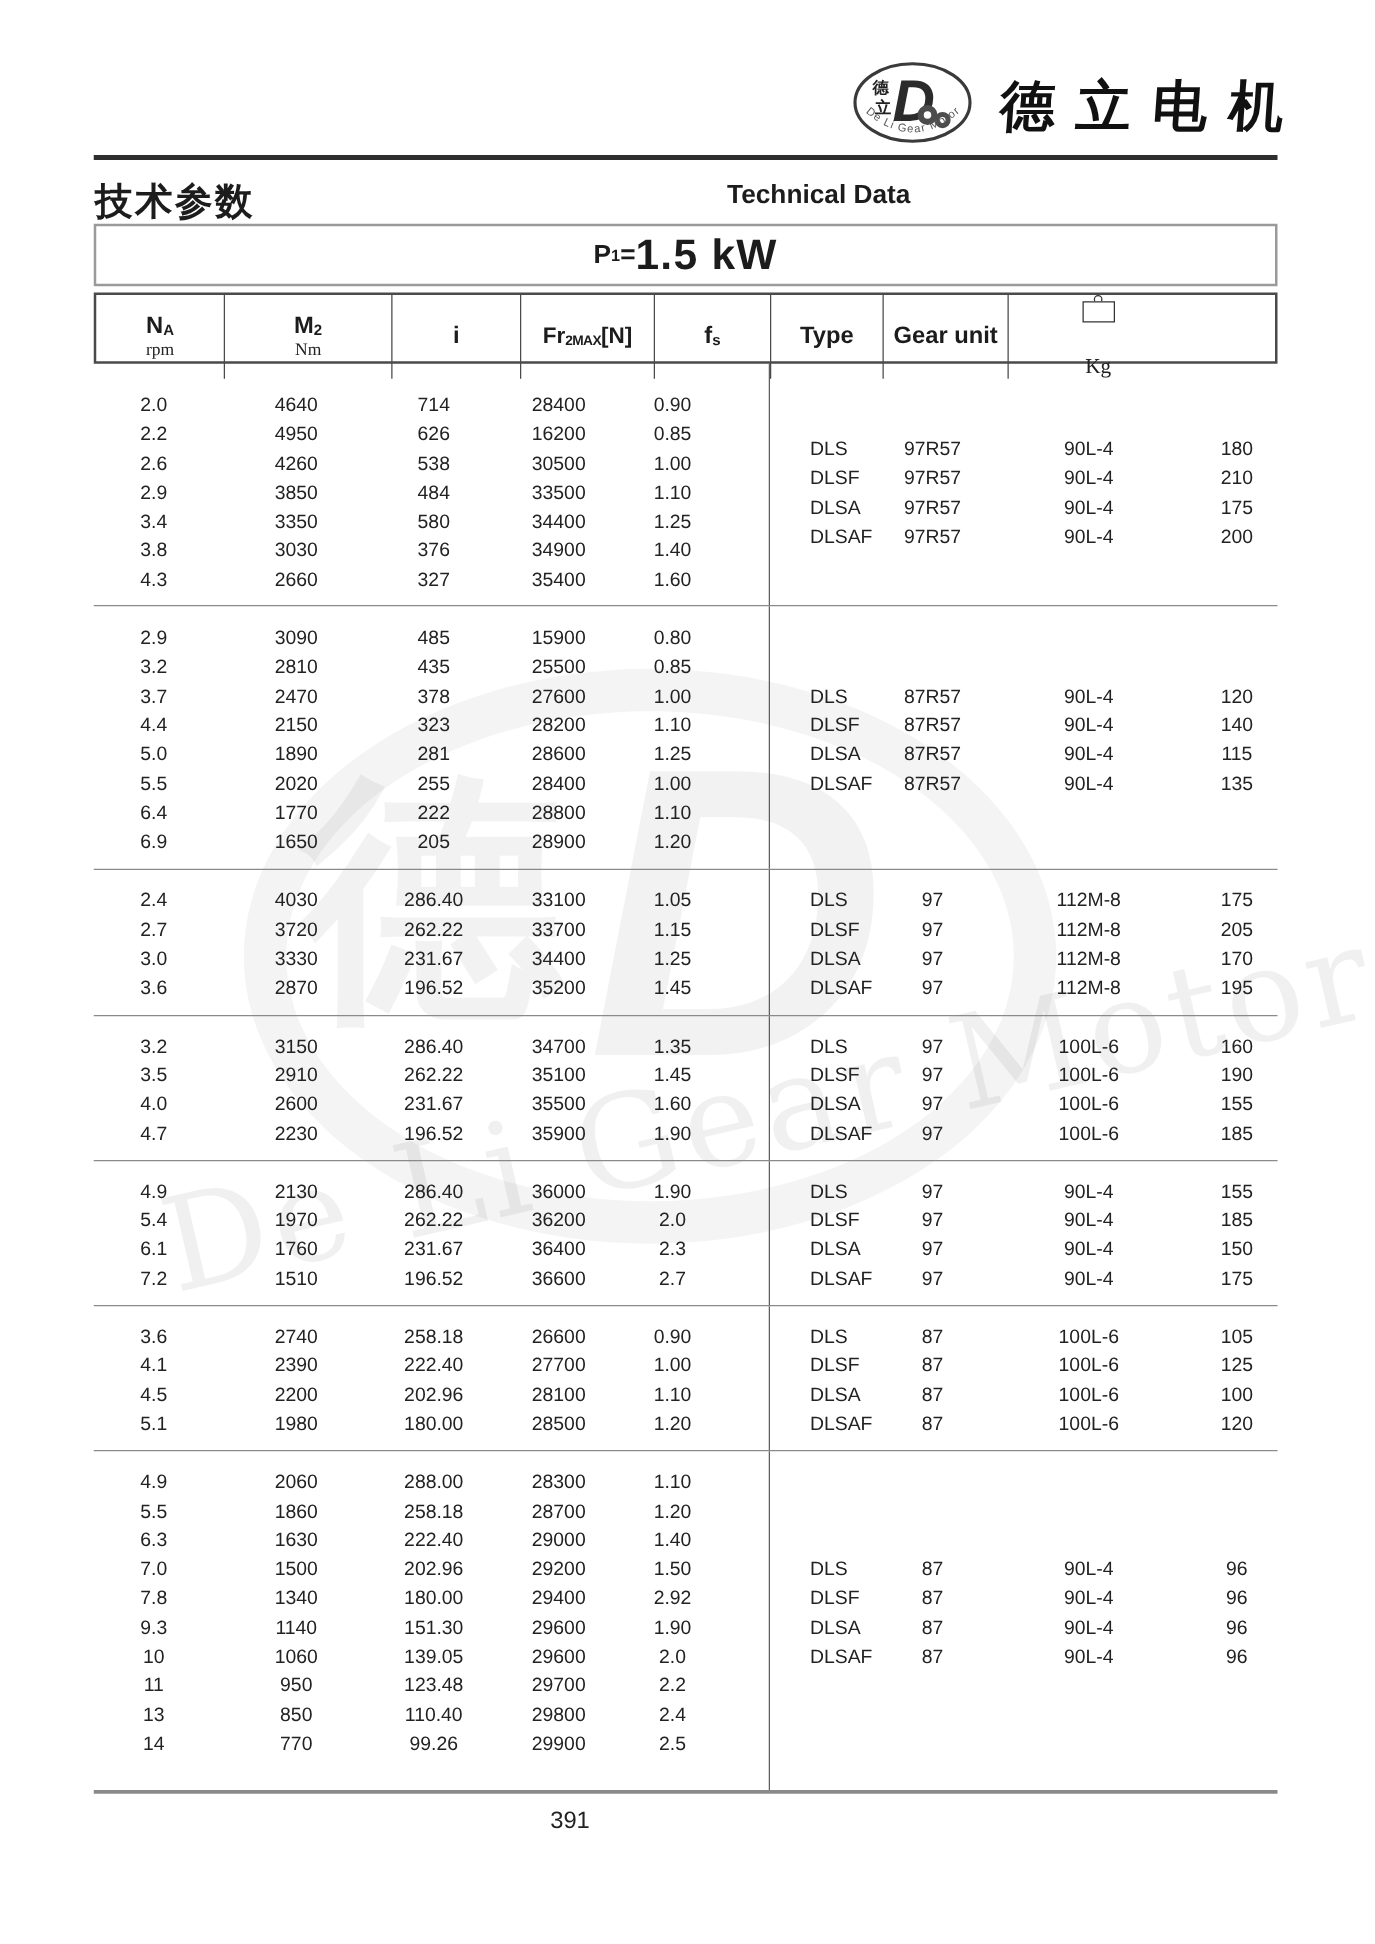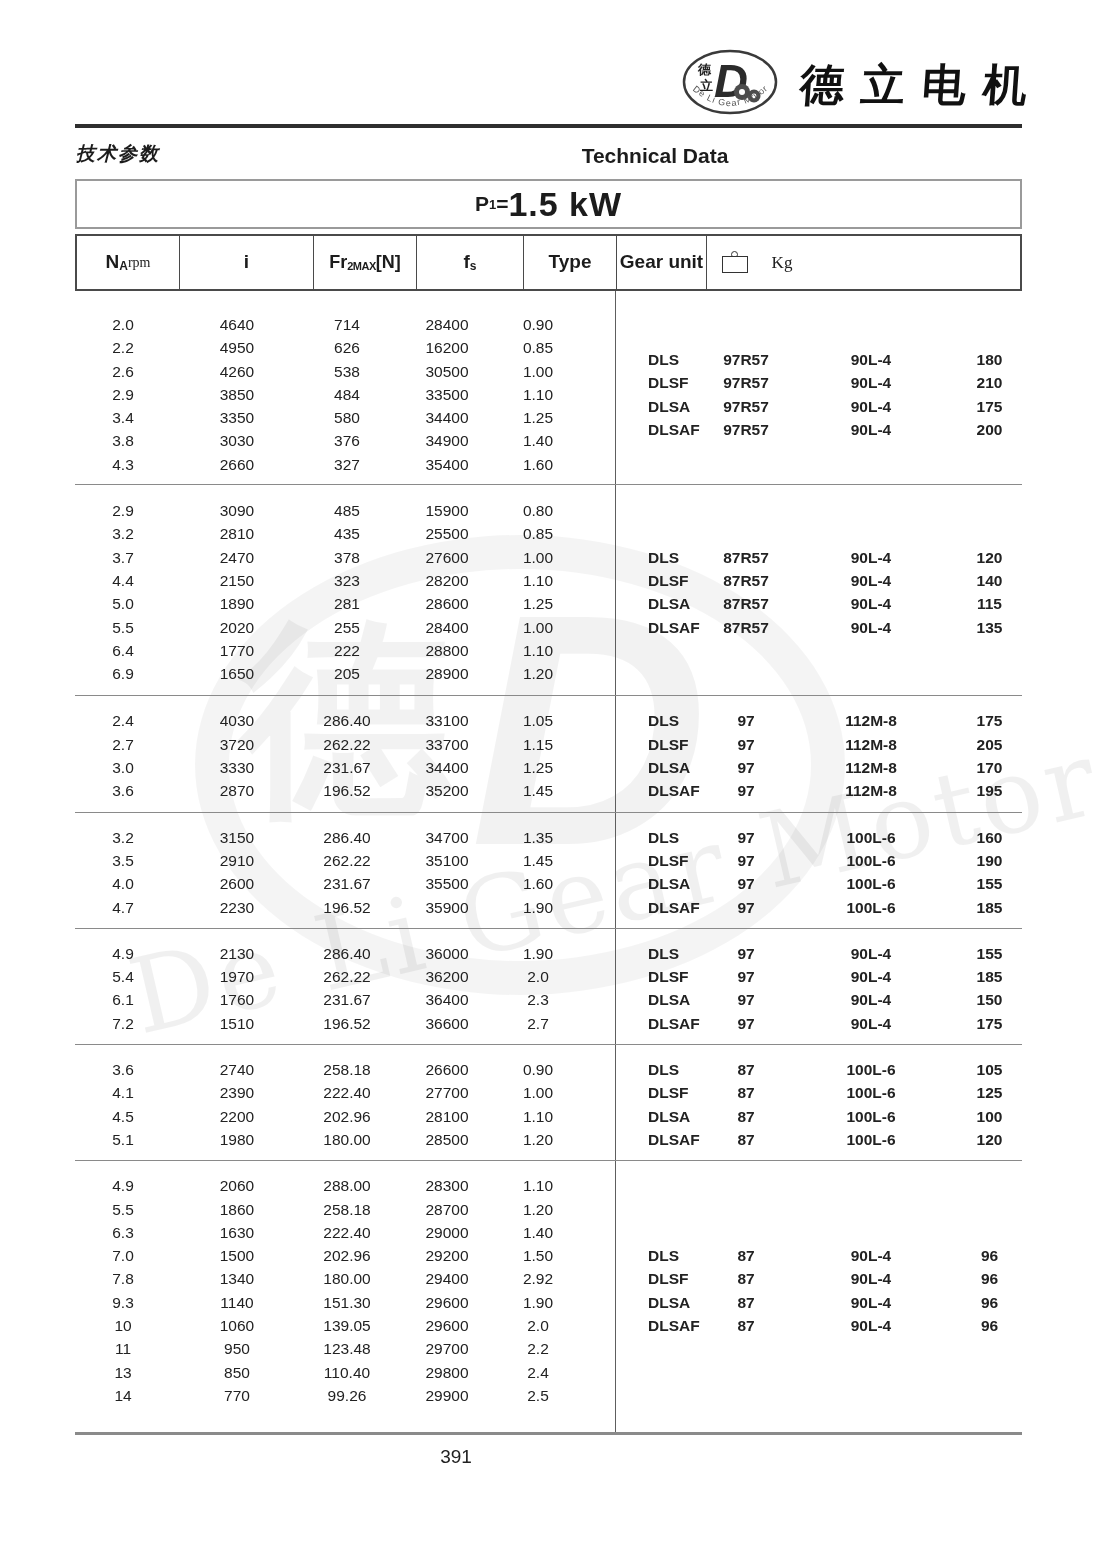--- a/index.html
+++ b/index.html
@@ -24,37 +24,37 @@
 
   .content { position:relative; z-index:1; }
 
   
   .logo-row { position:absolute; top:46px; right:56px; display:flex; align-items:center; gap:20px; }
   .brand-name { font-family:"DejaVu Serif", serif; font-weight:bold; font-size:44px;
     letter-spacing:17px; color:#111; transform:skewX(-4deg); white-space:nowrap; }
 
   .top-rule { position:absolute; top:124px; left:75px; width:947px; height:4px; background:#2e2e2e; }
 
-  .cn-title { position:absolute; top:141px; left:76px; font-size:19px; font-weight:bold; letter-spacing:2px;font-style:italic; }
+  .cn-title { position:absolute; top:141px; left:76px; font-size:30px; font-weight:bold; letter-spacing:2px; }
   .en-title { position:absolute; top:144px; left:520px; width:270px; text-align:center;
     font-size:21px; font-weight:bold; }
 
   
   .power-box { position:absolute; top:179px; left:75px; width:947px; height:50px;
     border:2px solid #9a9a9a; display:flex; align-items:center; justify-content:center; }
   .power-base { font-size:21px; font-weight:bold; }
   .power-sub { font-size:13px; font-weight:bold; vertical-align:-3px; }
   .power-eq { font-size:21px; font-weight:bold; }
   .power-value { font-size:34px; font-weight:bold; letter-spacing:1px; }
 
   
   .thead { position:absolute; top:234px; left:75px; width:947px; height:57px;
     display:grid; grid-template-columns:103px 134px 103px 107px 93px 90px 100px 143px 74px;
     border:2px solid #4a4a4a; }
-  .th { border-right:1px solid #4a4a4a; display:flex; flex-direction:row;
+  .th { border-right:1px solid #4a4a4a; display:flex; flex-direction:column;
     align-items:center; justify-content:center; line-height:1.1; }
   .th:last-child { border-right:none;gap:24px; }
   .th .base { font-size:19px; font-weight:bold; }
   .th .sub  { font-size:12px; font-weight:bold; vertical-align:-2px; }
   .th .unit { font-size:14px; color:#222; margin-top:1px;font-family:Liberation Serif, serif; }
   .th-fr .base { font-size:18px; }
   .th-fr .sub { font-size:11px; letter-spacing:-0.5px; }
   .weight-icon { width:26px; height:22px; position:relative; margin-bottom:1px; }
   .weight-icon .knob { position:absolute; left:50%; top:0; width:7px; height:7px; margin-left:-3.5px;
     border:1.5px solid #333; border-radius:50%; background:#fff; }
@@ -63,21 +63,21 @@
   .th-kg .unit { font-size:17px; }
 
   
   .tbody { position:absolute; top:291px; left:75px; width:947px; }
   .group { display:flex; width:947px; }
   .group + .group { border-top:1px solid #8a8a8a; }
   .g-left { width:540px; display:grid; grid-template-columns:96px 132px 88px 112px 70px;
     grid-auto-rows:23.3px; }
   .g-left .cell { text-align:center; font-size:15.5px; color:#222; line-height:23.3px; white-space:nowrap; }
   .g-right { width:407px; border-left:1px solid #5e5e5e; display:flex; flex-direction:column;
-    justify-content:center;font-weight:bold; }
+    justify-content:center; }
   .m-row { display:grid; grid-template-columns:90px 80px 170px 67px; height:23.3px; }
   .m-row .mcell { font-size:15.5px; color:#222; line-height:23.3px; text-align:center; white-space:nowrap; }
   .m-row .mc0 { text-align:left; padding-left:32px; }
 
   .g0 .g-left { padding:22px 0 8px; }   .g0 .g-right { padding-top:14px; }
   .g1 .g-left { padding:14px 0 10px; }  .g1 .g-right { padding-top:4px; }
   .g2 .g-left, .g3 .g-left, .g4 .g-left, .g5 .g-left { padding:13px 0 9px; }
   .g2 .g-right, .g3 .g-right, .g4 .g-right, .g5 .g-right { padding-top:4px; }
   .g6 .g-left { padding:13px 0 25px; }  .g6 .g-right { padding-bottom:12px; }
 
@@ -129,20 +129,24 @@
       <span class="power-base">P</span>
         <span class="power-sub">1</span>
         <span class="power-eq">=</span>
         <span class="power-value">1.5 kW</span>
     </div>
 
     <div class="thead">
       <div class="th">
         <div><span class="base">N</span><span class="sub">A</span></div>
         <div class="unit">rpm</div>
+      </div>
+      <div class="th">
+        <div><span class="base">M</span><span class="sub">2</span></div>
+        <div class="unit">Nm</div>
       </div>
       <div class="th">
         <div><span class="base">i</span></div>
       </div>
       <div class="th th-fr">
         <div><span class="base">Fr</span><span class="sub">2MAX</span><span class="base">[N]</span></div>
       </div>
       <div class="th">
         <div><span class="base">f</span><span class="sub">s</span></div>
       </div>

